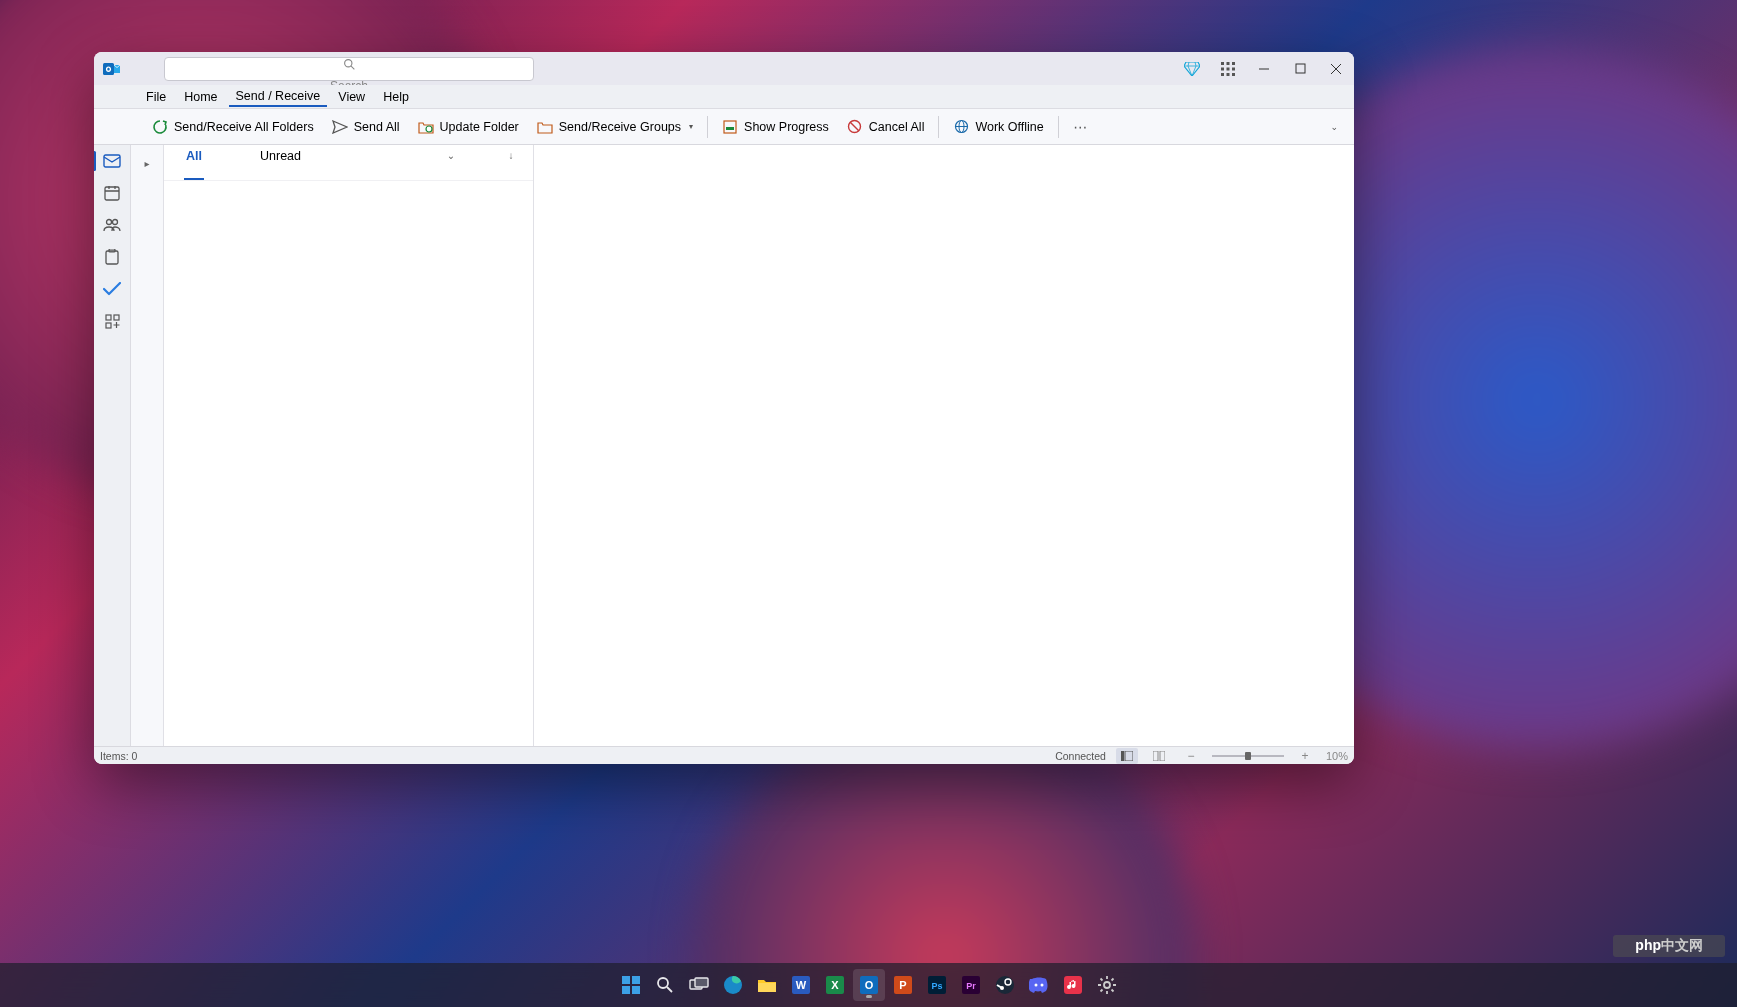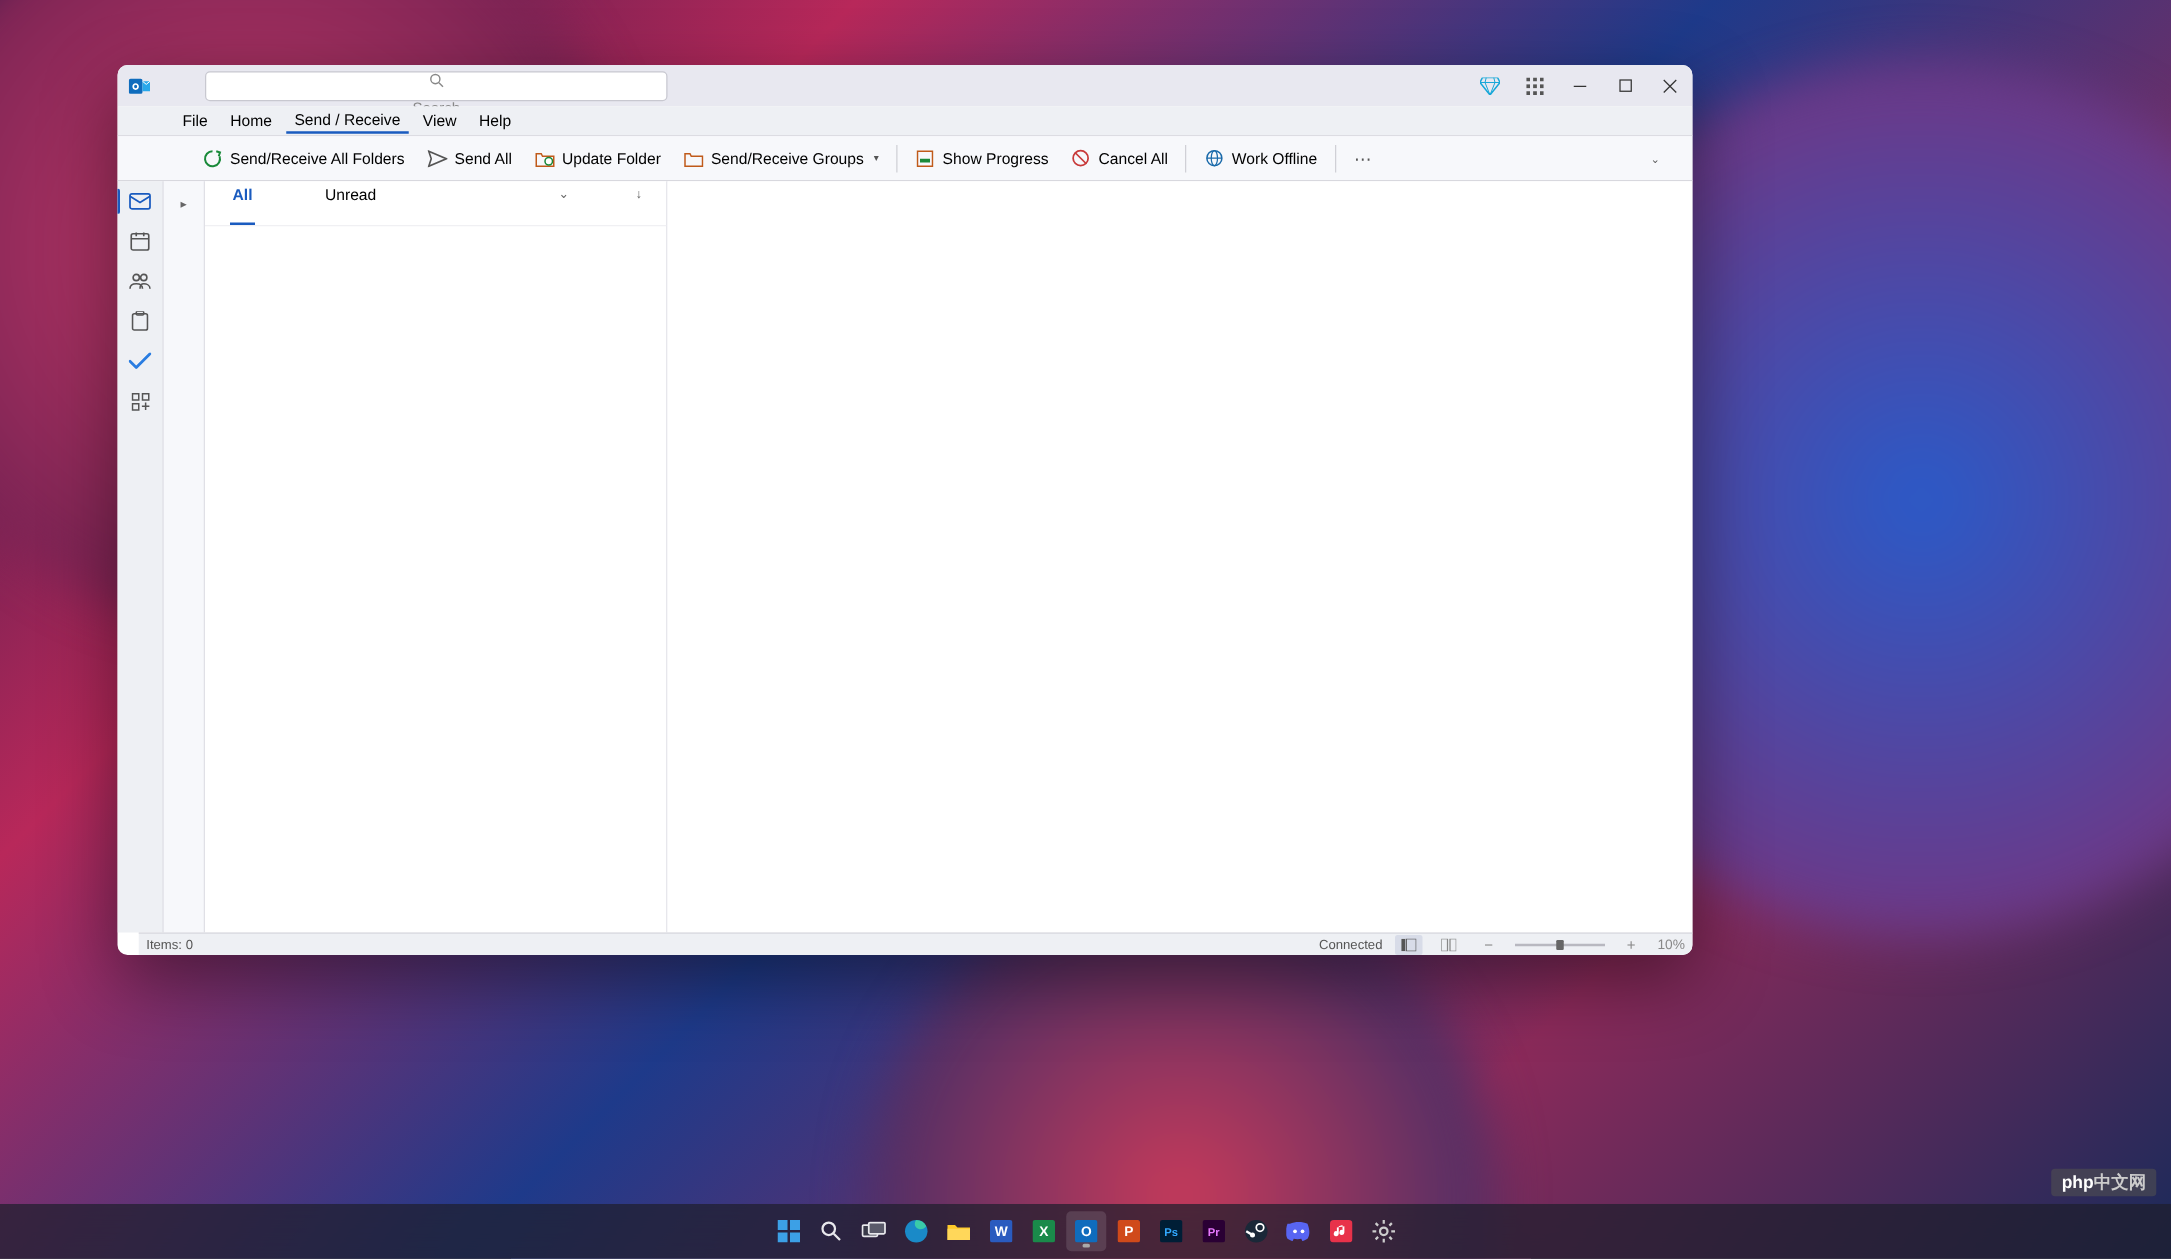--- a/index.html
+++ b/index.html
@@ -58,21 +58,21 @@
   }
   .menu-item { padding: 2px 7px; cursor:pointer; }
   .menu-item.active { border-bottom: 2px solid #1a5bbf; text-align: center; }
 
   
   .ribbon {
     height: 36px;
     background: #f7f8fb;
     border-bottom: 1px solid #d8d8de;
     display: flex; align-items: center;
-    padding: 0 18px;
+    padding: 0 8px;
     gap: 2px;
     font-size: 12.5px;
   }
   .ribbon-left-spacer { width: 40px; }
   .ribbon-btn {
     display: flex; align-items: center; gap: 6px;
     height: 28px; padding: 0 8px;
     border-radius: 4px; cursor: pointer;
   }
   .ribbon-sep { width:1px; height:22px; background:#d0d0d6; margin:0 4px; }
@@ -135,21 +135,20 @@
   
   .statusbar {
     height: 18px;
     background: #eef0f4;
     border-top:1px solid #d8d8de;
     display:flex; align-items:center;
     padding: 0 6px;
     font-size: 10.5px;
     color:#555;
     gap:10px;
-    margin-left:17px;
   }
   .statusbar .sb-spacer { flex:1; }
   .sb-btn { width:22px; height:16px; display:flex;align-items:center;justify-content:center;cursor:pointer; border-radius:2px;}
   .sb-btn.active { background:#d8dce8; }
   .zoom-track { width:72px; height:2px; background:#b8b8c0; position:relative; }
   .zoom-thumb { position:absolute; top:-3px; left:50%; transform:translateX(-50%); width:6px; height:8px; background:#666; border-radius:1px; }
   .pct { font-size:11px; color:#888; }
 
   
   .taskbar {
@@ -170,21 +169,21 @@
   .tb-icon.active::after {
     content:""; position:absolute; bottom:3px; width:6px; height:3px;
     background:#aaa; border-radius:2px;
   }
   .tb-icon { position:relative; }
 
   .watermark {
     position:absolute; right:12px; bottom:50px;
     background: rgba(80,80,80,.6);
     color:#ccc; font-size:14px; font-weight:600;
-    padding:2px 8px; border-radius:3px;
+    padding:2px 22px; border-radius:3px;
   }
   .watermark b { color:#fff; }
 
   
   svg { display:block; }
 </style>
 </head>
 <body>
 
 <div class="wallpaper-orb" style="width:600px;height:600px;left:-100px;top:-100px;background:radial-gradient(circle,#c73a6a,#5a1a4a);"></div>

